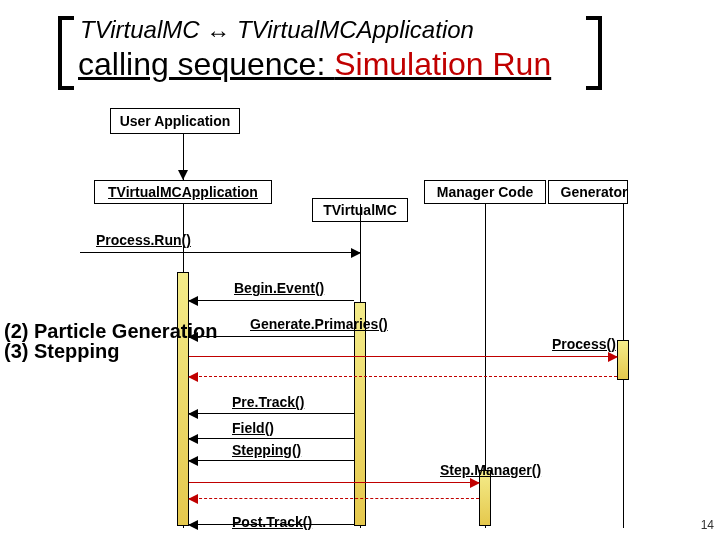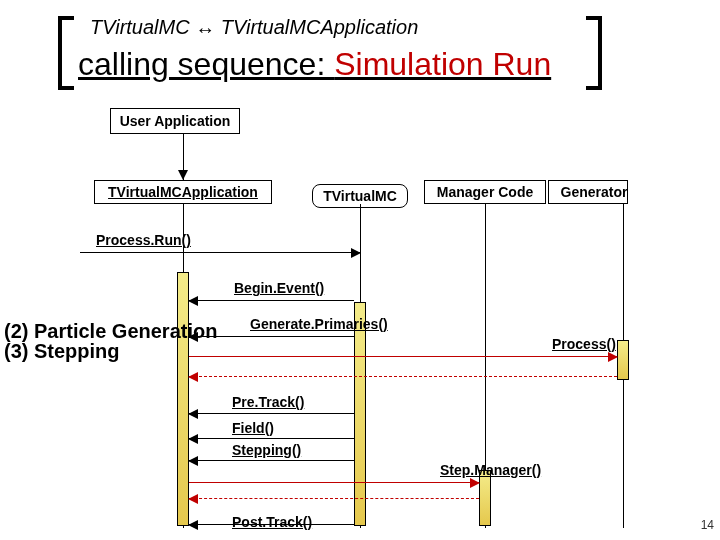--- a/index.html
+++ b/index.html
@@ -20,21 +20,21 @@
     position: absolute;
     width: 16px; height: 74px;
     border-top: 4px solid #000;
     border-bottom: 4px solid #000;
   }
   .bracket.left  { left: 58px; top: 16px; border-left: 4px solid #000; }
   .bracket.right { left: 586px; top: 16px; border-right: 4px solid #000; }
 
   .title-small {
     position: absolute; left: 80px; top: 16px;
-    font-size: 20px; font-style: italic; margin-left: 10px;
+    font-size: 24px; font-style: italic;
   }
   .title-big {
     position: absolute; left: 78px; top: 46px;
     font-size: 32px; text-decoration: underline;
   }
   .title-big .red { color: #c00000; }
 
   
   .box {
     position: absolute;
@@ -43,21 +43,21 @@
     text-align: center;
     font-weight: bold;
     font-size: 14px;
     display: flex; align-items: center; justify-content: center;
     padding: 4px 6px;
   }
 
   
   .b-user  { left: 110px; top: 108px; width: 130px; height: 26px; }
   .b-app   { left: 94px;  top: 180px; width: 178px; height: 24px; text-decoration: underline; }
-  .b-vmc   { left: 312px; top: 184px; width: 96px;  height: 24px; border-radius: 8px; }
+  .b-vmc   { left: 312px; top: 198px; width: 96px;  height: 24px; }
   .b-det   { left: 424px; top: 180px; width: 122px; height: 24px; }
   .b-gen   { left: 548px; top: 180px; width: 80px;  height: 24px; padding-left: 18px; }
 
   
   .life {
     position: absolute; width: 0; border-left: 1.5px solid #000;
   }
   .l-user { left: 183px; top: 134px; height: 46px; }
   .l-app  { left: 183px; top: 204px; height: 324px; }
   .l-vmc  { left: 360px; top: 204px; height: 324px; }

